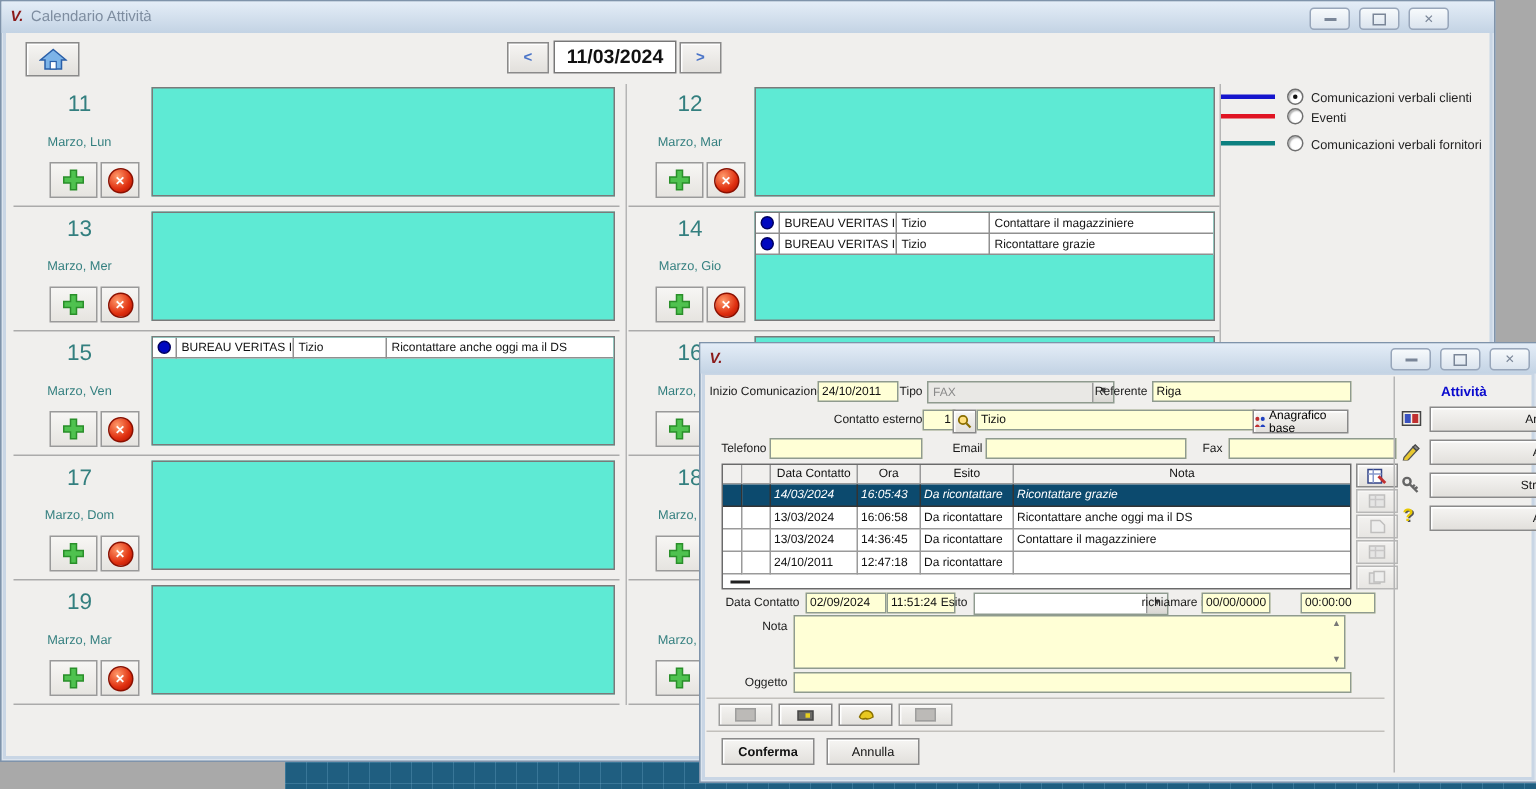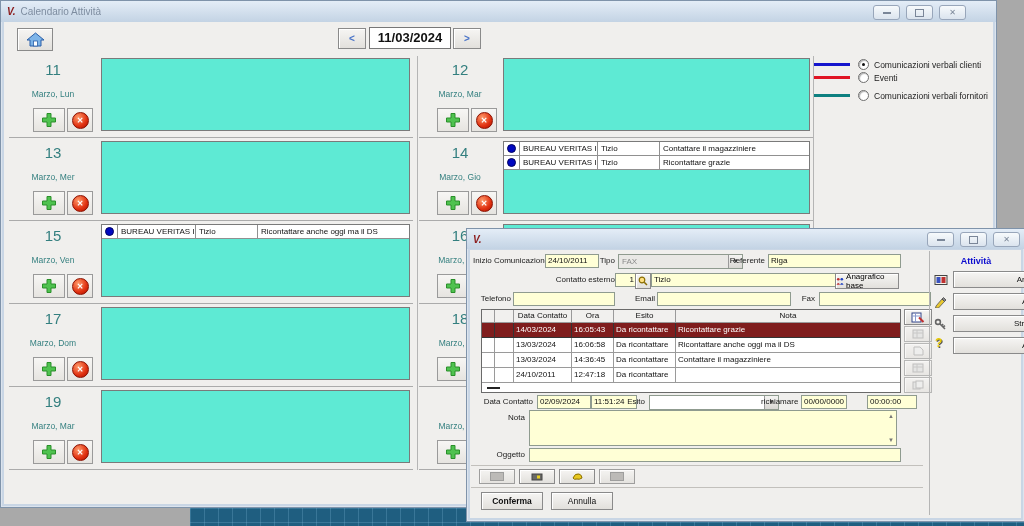--- a/index.html
+++ b/index.html
@@ -70,21 +70,21 @@
   .dlg-input{position:absolute;height:12px;background:#ffffd6;border:1px solid #8f9b8f;
     font-size:8px;line-height:12px;padding:0 2px;color:#111;white-space:nowrap;overflow:hidden;}
   .dlg-select{position:absolute;height:13px;border:1px solid #8f9b8f;font-size:8px;line-height:13px;padding:0 16px 0 3px;overflow:hidden;}
   .dd-arrow{position:absolute;right:0;top:0;bottom:0;width:13px;background:linear-gradient(#f4f4f2,#d9d7d3);
     border-left:1px solid #9a9a9a;display:flex;align-items:center;justify-content:center;font-size:6px;color:#444;}
   .tbl{background:#fff;border:1px solid #6a6a6a;overflow:hidden;}
   .trow{display:grid;grid-template-columns:13px 19px 58px 42px 62px 1fr;}
   .tcell{border-right:1px solid #9a9a9a;border-bottom:1px solid #9a9a9a;font-size:8px;line-height:13px;height:14px;
     padding:0 2px;white-space:nowrap;overflow:hidden;color:#111;}
   .thead .tcell{height:12px;line-height:11px;background:#f1f0ee;text-align:center;font-size:8px;}
-  .trow.sel .tcell{background:#7f1d1d;color:#fff;border-right-color:#333;border-bottom-color:#333;}
+  .trow.sel .tcell{background:#0c4a6e;color:#fff;border-right-color:#333;border-bottom-color:#333;font-style:italic;}
   .sidebtn{position:absolute;left:437px;width:26px;height:14px;}
   .panelbtn{position:absolute;left:486px;width:62px;height:15px;font-size:8px;color:#111;padding-left:46px;}
   .u-first::first-letter{text-decoration:underline;}
   .paneltitle{position:absolute;left:464px;width:90px;text-align:center;font-size:9px;font-weight:bold;color:#0a0ace;}
   .tbbtn{position:absolute;top:240px;width:34px;height:13px;}
   .footbtn{position:absolute;top:263px;width:60px;height:16px;font-size:8.5px;color:#111;}
   .notearrow{position:absolute;right:2px;font-size:6px;color:#777;line-height:6px;}
 </style>
 </head>
 <body>

